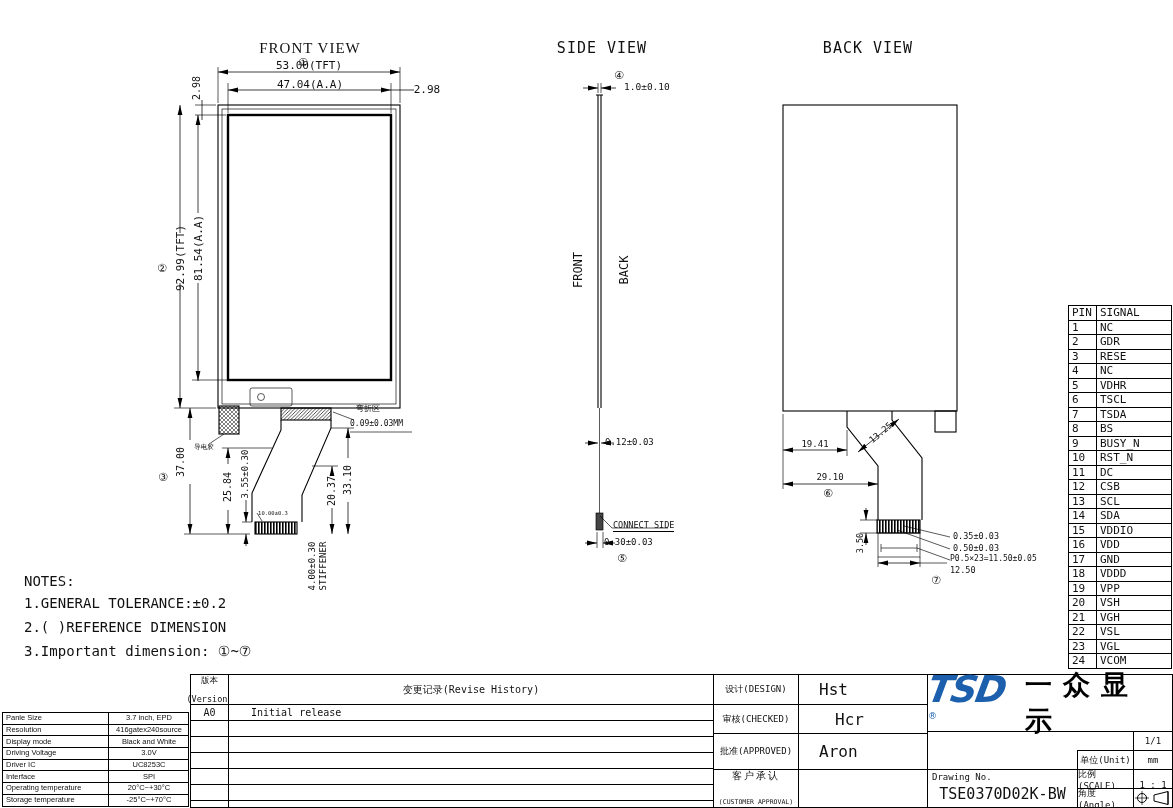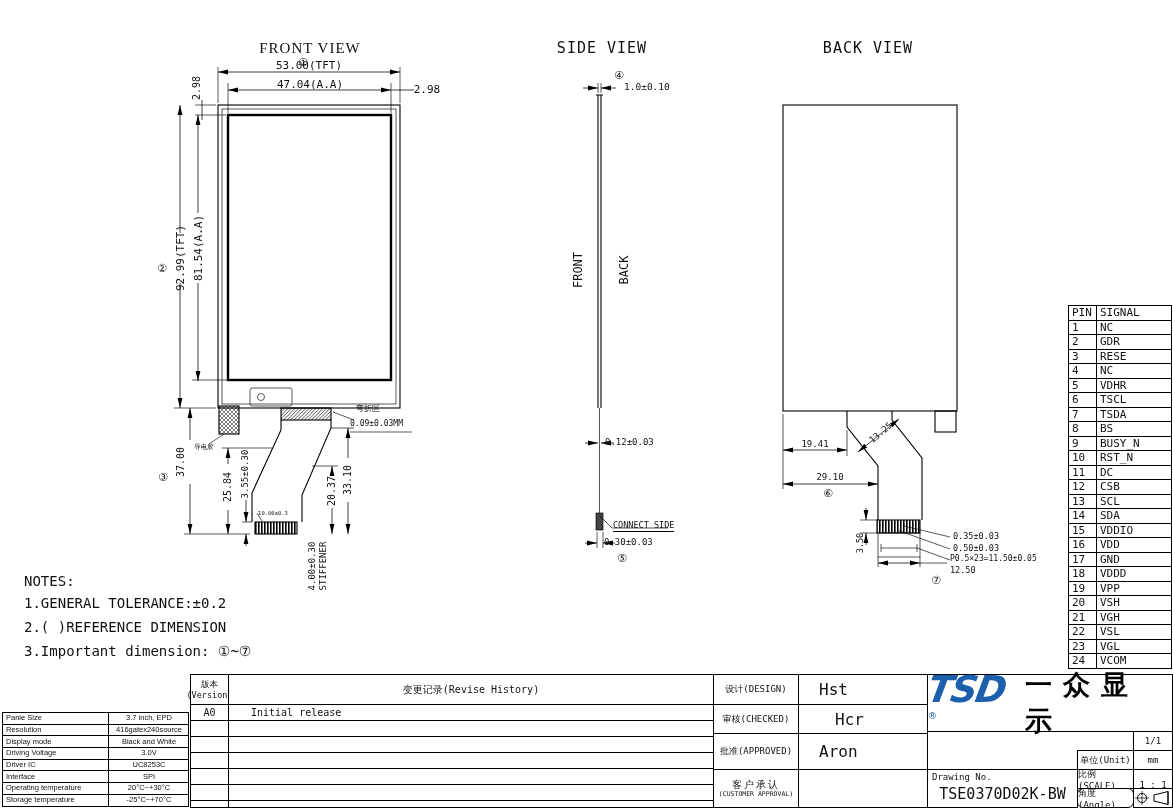--- a/index.html
+++ b/index.html
@@ -27,21 +27,21 @@
   #pinTable .c1{width:28px;}
   #specTable{left:2px;top:712px;width:187px;font-family:"Liberation Sans",sans-serif;font-size:7.5px;}
   #specTable td{height:11.7px;line-height:10px;}
   #specTable .c1{width:106px;}
   #specTable .v{text-align:center;}
   
   .cell{position:absolute;border:1px solid #000;box-sizing:border-box;background:#fff;
         display:flex;align-items:center;justify-content:center;font-size:9px;
         font-family:"DejaVu Sans Mono",monospace;}
   .cell.left{justify-content:flex-start;}
-  .vtop{flex-direction:column;justify-content:center;line-height:1.2;}
+  .vtop{flex-direction:column;justify-content:space-between;line-height:1.2;}
   .bigv{font-size:16px;}
   .logo-tsd{display:inline-block;font-family:"DejaVu Sans",sans-serif;font-weight:bold;
     font-style:italic;font-size:37px;color:#1b5fad;transform:skewX(-10deg);letter-spacing:-2px;}
   .logo-reg{font-size:9px;color:#1b5fad;vertical-align:18px;font-family:"DejaVu Sans",sans-serif;}
   .logo-cn{font-family:"DejaVu Sans",sans-serif;font-weight:bold;font-size:27px;color:#000;
     letter-spacing:11px;margin-left:14px;}
 </style>
 </head>
 <body>
 
@@ -382,21 +382,21 @@
     <span class="lbl" style="left:4px;top:3px;font-size:9px;">Drawing No.</span>
     <span style="font-size:15px;margin-top:10px;">TSE0370D02K-BW</span>
   </div>
 
   <div class="cell" style="left:1077px;top:731px;width:57px;height:24px;margin-top:44px;">页面(Page)</div>
   <div class="cell" style="left:1133px;top:731px;width:40px;height:20px;">1/1</div>
   <div class="cell" style="left:1077px;top:750px;width:57px;height:20px;">单位(Unit)</div>
   <div class="cell" style="left:1133px;top:750px;width:40px;height:20px;">mm</div>
   <div class="cell" style="left:1077px;top:769px;width:57px;height:20px;">比例(SCALE)</div>
   <div class="cell" style="left:1133px;top:769px;width:40px;height:31px;">1 : 1</div>
-  <div class="cell" style="left:1077px;top:788px;width:57px;height:20px;border-radius:6px;">角度(Angle)</div>
+  <div class="cell" style="left:1077px;top:788px;width:57px;height:20px;">角度(Angle)</div>
   <div class="cell" style="left:1133px;top:788px;width:40px;height:20px;">
     <svg width="38" height="16" viewBox="0 0 38 16">
       <circle cx="8" cy="8" r="4.5" fill="none" stroke="#000" stroke-width="1"></circle>
       <path d="M1,8H15 M8,1V15" stroke="#000" fill="none" stroke-width="0.7"></path>
       <path d="M20,5 L34,1.5 V14.5 L20,11 z" fill="none" stroke="#000" stroke-width="1"></path>
       <path d="M34,1.5 V14.5" stroke="#000" stroke-width="1"></path>
     </svg>
   </div>
 
 </div>

